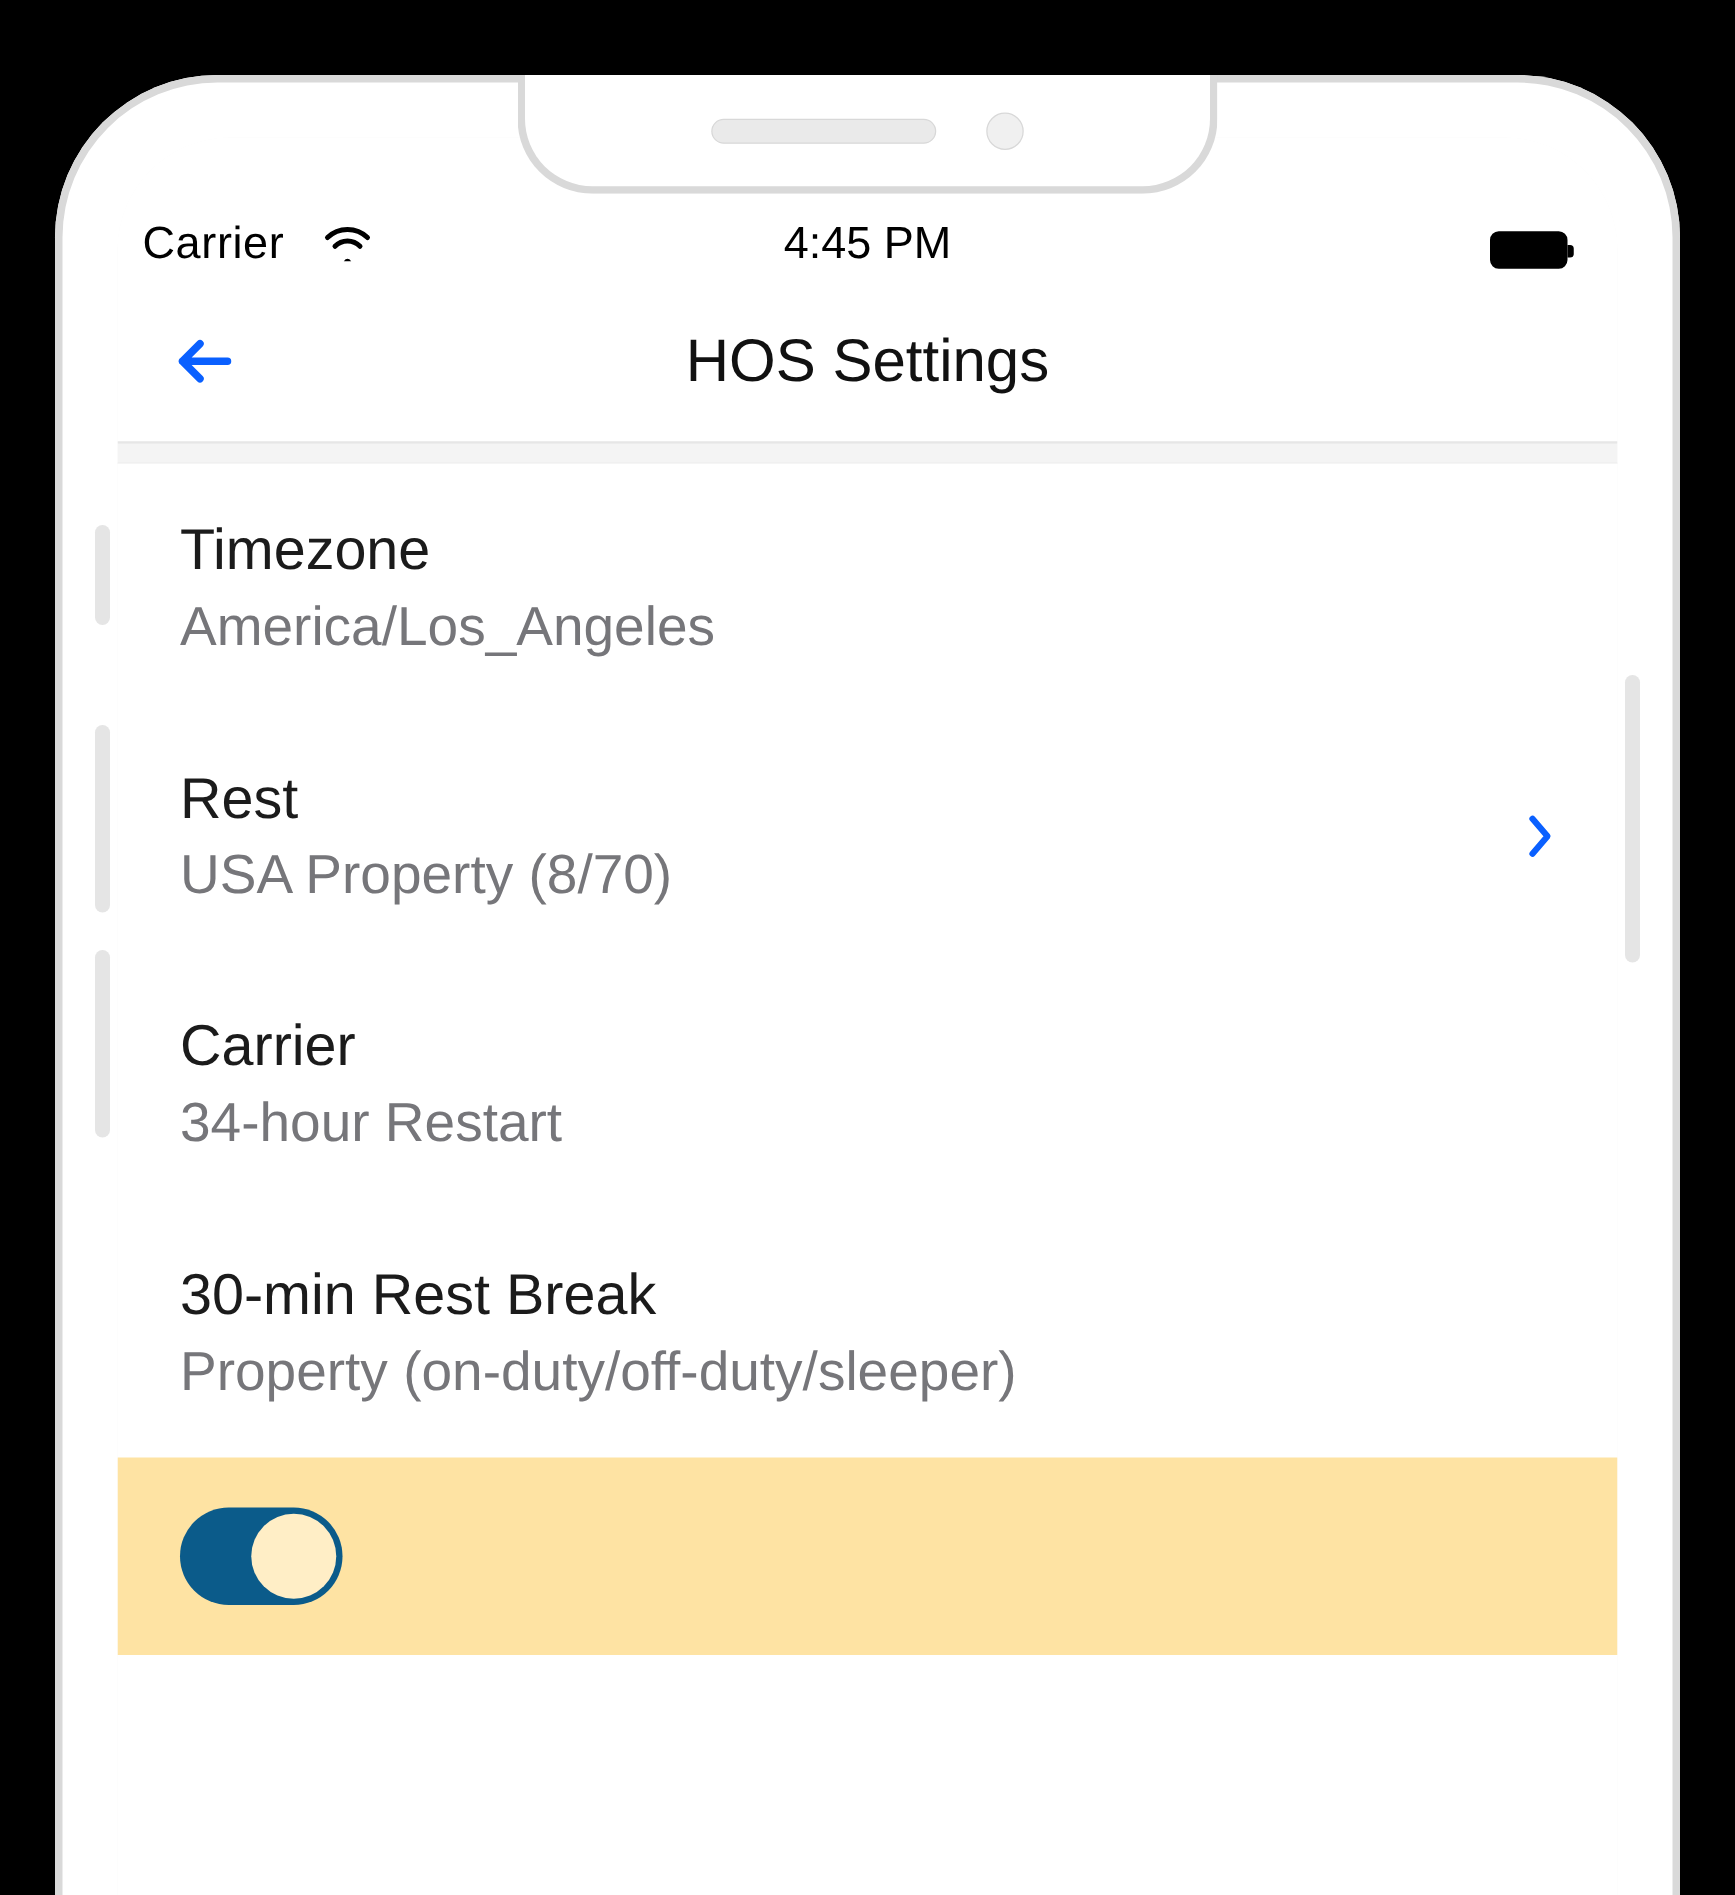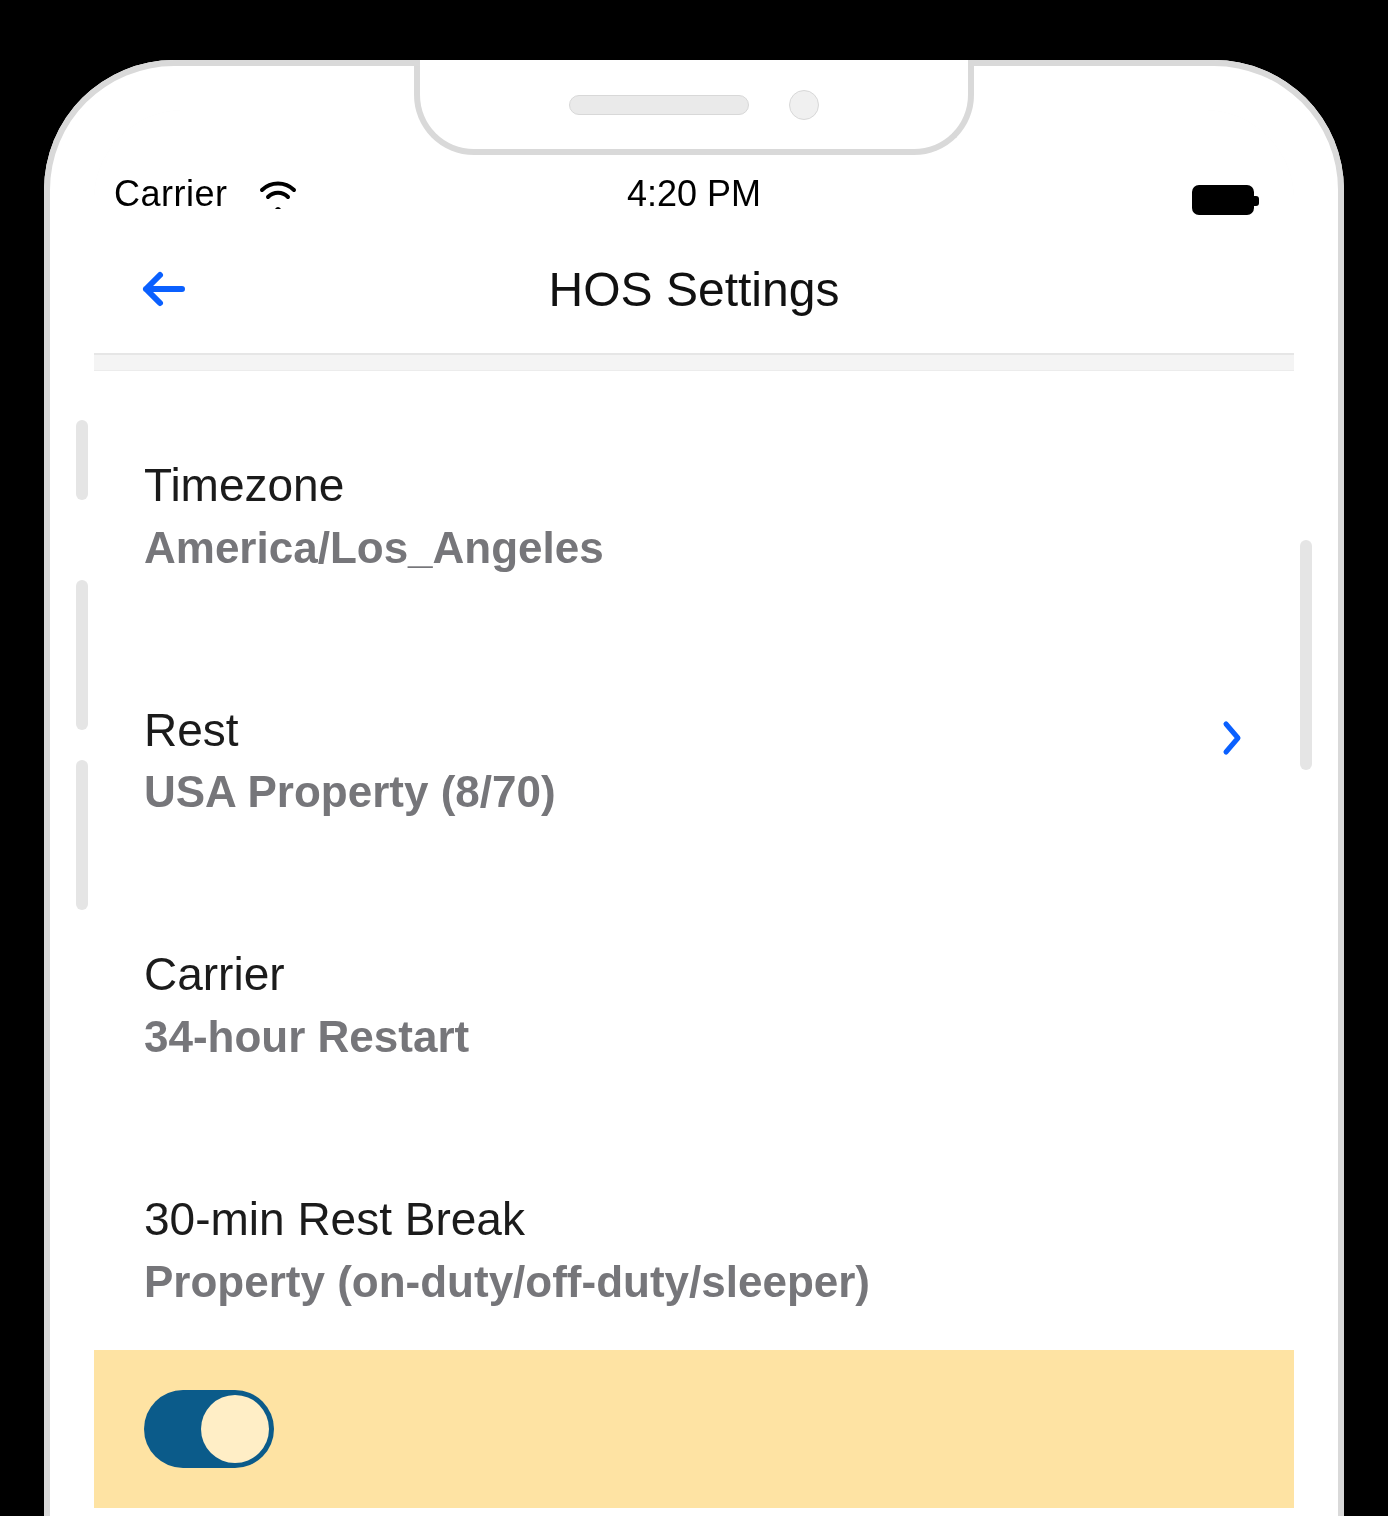--- a/index.html
+++ b/index.html
@@ -162,31 +162,31 @@
     background: #f4f4f4;
     border-bottom: 1px solid #ececec;
   }
   .row {
     padding: 40px 50px 40px 50px;
     display:flex;
     align-items:center;
     justify-content:space-between;
     background:#fff;
   }
-  .row .texts { flex:1; padding-right:30px;margin-top:46px; }
+  .row .texts { flex:1; padding-right:30px; }
   .row .label {
     font-size: 46px;
     color:#1b1b1b;
     font-weight:500;
     line-height:1.25;
   }
   .row .value {
     font-size: 44px;
     color:#76767a;
-    font-weight:700;
+    font-weight:400;
     line-height:1.3;
     margin-top:4px;
   }
   .row.highlight {
     background:#FEE3A3;
   }
   .chevron {
     color:#0a60ff;
   }
   .chevron svg { display:block; }
@@ -232,21 +232,21 @@
         <div class="status-left">
           <span>Carrier</span>
           <span class="wifi-icon">
             <svg width="40" height="30" viewBox="0 0 40 30">
               <path d="M20 28 a3 3 0 1 0 0.001 0 Z" fill="#000"></path>
               <path d="M10 18 a14 14 0 0 1 20 0" stroke="#000" stroke-width="4" fill="none" stroke-linecap="round"></path>
               <path d="M4 11 a23 23 0 0 1 32 0" stroke="#000" stroke-width="4" fill="none" stroke-linecap="round"></path>
             </svg>
           </span>
         </div>
-        <div class="status-center">4:20 PM</div>
+        <div class="status-center">4:45 PM</div>
         <div class="status-right">
           <div class="battery"></div>
         </div>
       </div>
 
       <div class="nav-header">
         <div class="back-btn">
           <svg width="56" height="56" viewBox="0 0 56 56">
             <path d="M12 28 L48 28 M12 28 L26 14 M12 28 L26 42" stroke="#0a60ff" stroke-width="6" fill="none" stroke-linecap="round" stroke-linejoin="round"></path>
           </svg>

